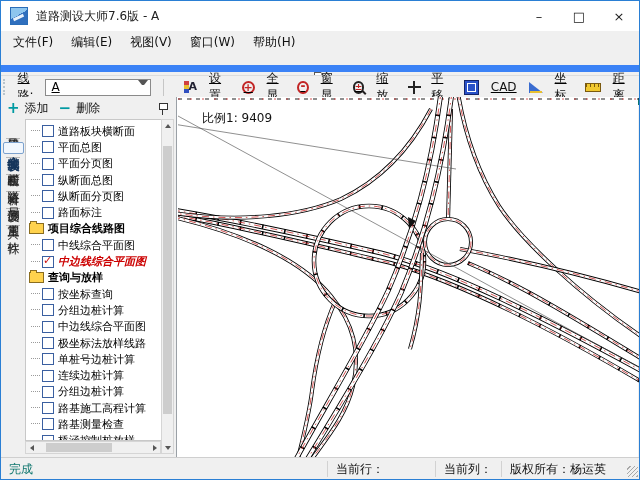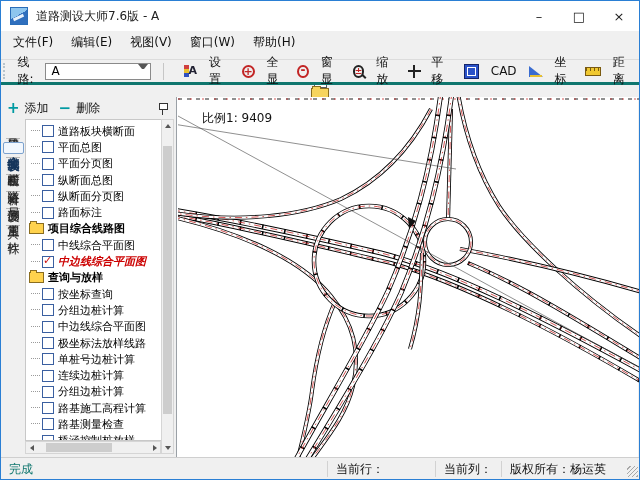--- a/index.html
+++ b/index.html
@@ -17,21 +17,21 @@
   #win-controls{margin-left:auto;display:flex;height:30px;}
   .win-btn{width:40px;height:30px;display:flex;align-items:center;justify-content:center;
            font-size:13px;color:#222;}
   
   #menubar{position:absolute;left:0;top:30px;right:0;height:22px;background:#f0f0f0;
            display:flex;align-items:center;padding-left:3px;}
   .menu-item{padding:2px 9px;color:#111;}
   
   .toolbar{position:absolute;left:0;right:0;background:#f0f0f0;display:flex;align-items:center;}
   #toolbar1{top:64px;height:22px;border-top:7px solid #3b82f6;flex-direction:column;}
-  #toolbar2{top:58px;height:22px;border-top:1px solid #dcdcdc;border-bottom:3px solid #0f766e;}
+  #toolbar2{top:74px;height:22px;border-top:1px solid #dcdcdc;border-bottom:7px solid #0f766e;text-decoration:underline;}
   .grip{width:4px;height:16px;margin:0 3px 0 2px;border-left:2px dotted #b8c4cc;}
   .tb-btn{height:20px;min-width:23px;display:flex;align-items:center;justify-content:center;margin:0 1px;}
   .tb-sep{width:1px;height:17px;background:#c6c6c6;margin:0 4px;}
   .tb-label{margin:0 3px 0 6px;color:#111;}
   .combo{background:#fff;border:1px solid #8a8a8a;height:17px;display:flex;align-items:flex-start;
          padding:0 2px 0 5px;box-sizing:border-box;}
   .combo .chev{margin-left:auto;width:0;height:0;border-left:4px solid transparent;
          border-right:4px solid transparent;border-top:5px solid #555;padding-left:2px;}
   #fontsize-combo{width:44px;margin-right:2px;}
   #route-combo{width:118px;}

